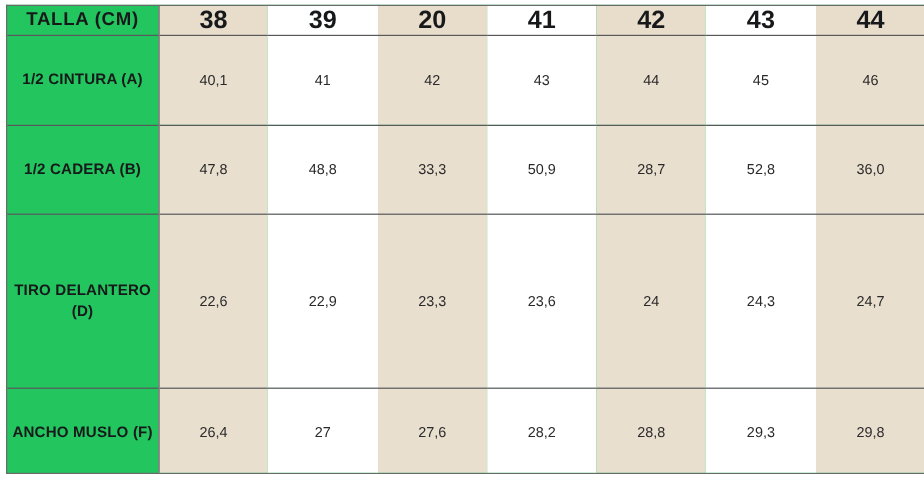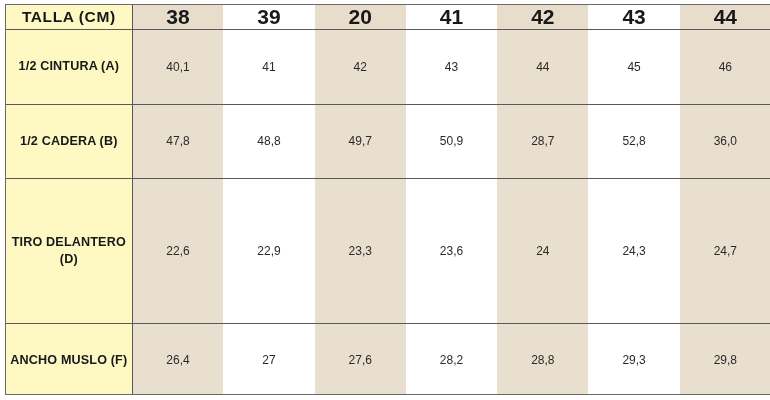--- a/index.html
+++ b/index.html
@@ -18,21 +18,21 @@
   .chart-frame {
     position: absolute;
     left: 5px;
     top: 4px;
     width: 765px;
     height: 391px;
     box-sizing: border-box;
     border-top: 1.5px solid #6a6a6a;
     border-left: 1.5px solid #6a6a6a;
     border-bottom: 1.5px solid #6a6a6a;
-    background: #fef9c3;
+    background: #22c55e;
     overflow: hidden;
   }
 
   table.size-table {
     border-collapse: collapse;
     table-layout: fixed;
     width: 765px;
     height: 391px;
   }
 
@@ -134,21 +134,21 @@
         <td class="val plain">43</td>
         <td class="val tint">44</td>
         <td class="val plain">45</td>
         <td class="val tint">46</td>
       </tr>
 
       <tr>
         <td class="rowlabel">1/2 CADERA (B)</td>
         <td class="val tint">47,8</td>
         <td class="val plain">48,8</td>
-        <td class="val tint">49,7</td>
+        <td class="val tint">33,3</td>
         <td class="val plain">50,9</td>
         <td class="val tint">28,7</td>
         <td class="val plain">52,8</td>
         <td class="val tint">36,0</td>
       </tr>
 
 
       <tr>
         <td class="rowlabel">TIRO DELANTERO (D)</td>
         <td class="val tint">22,6</td>

